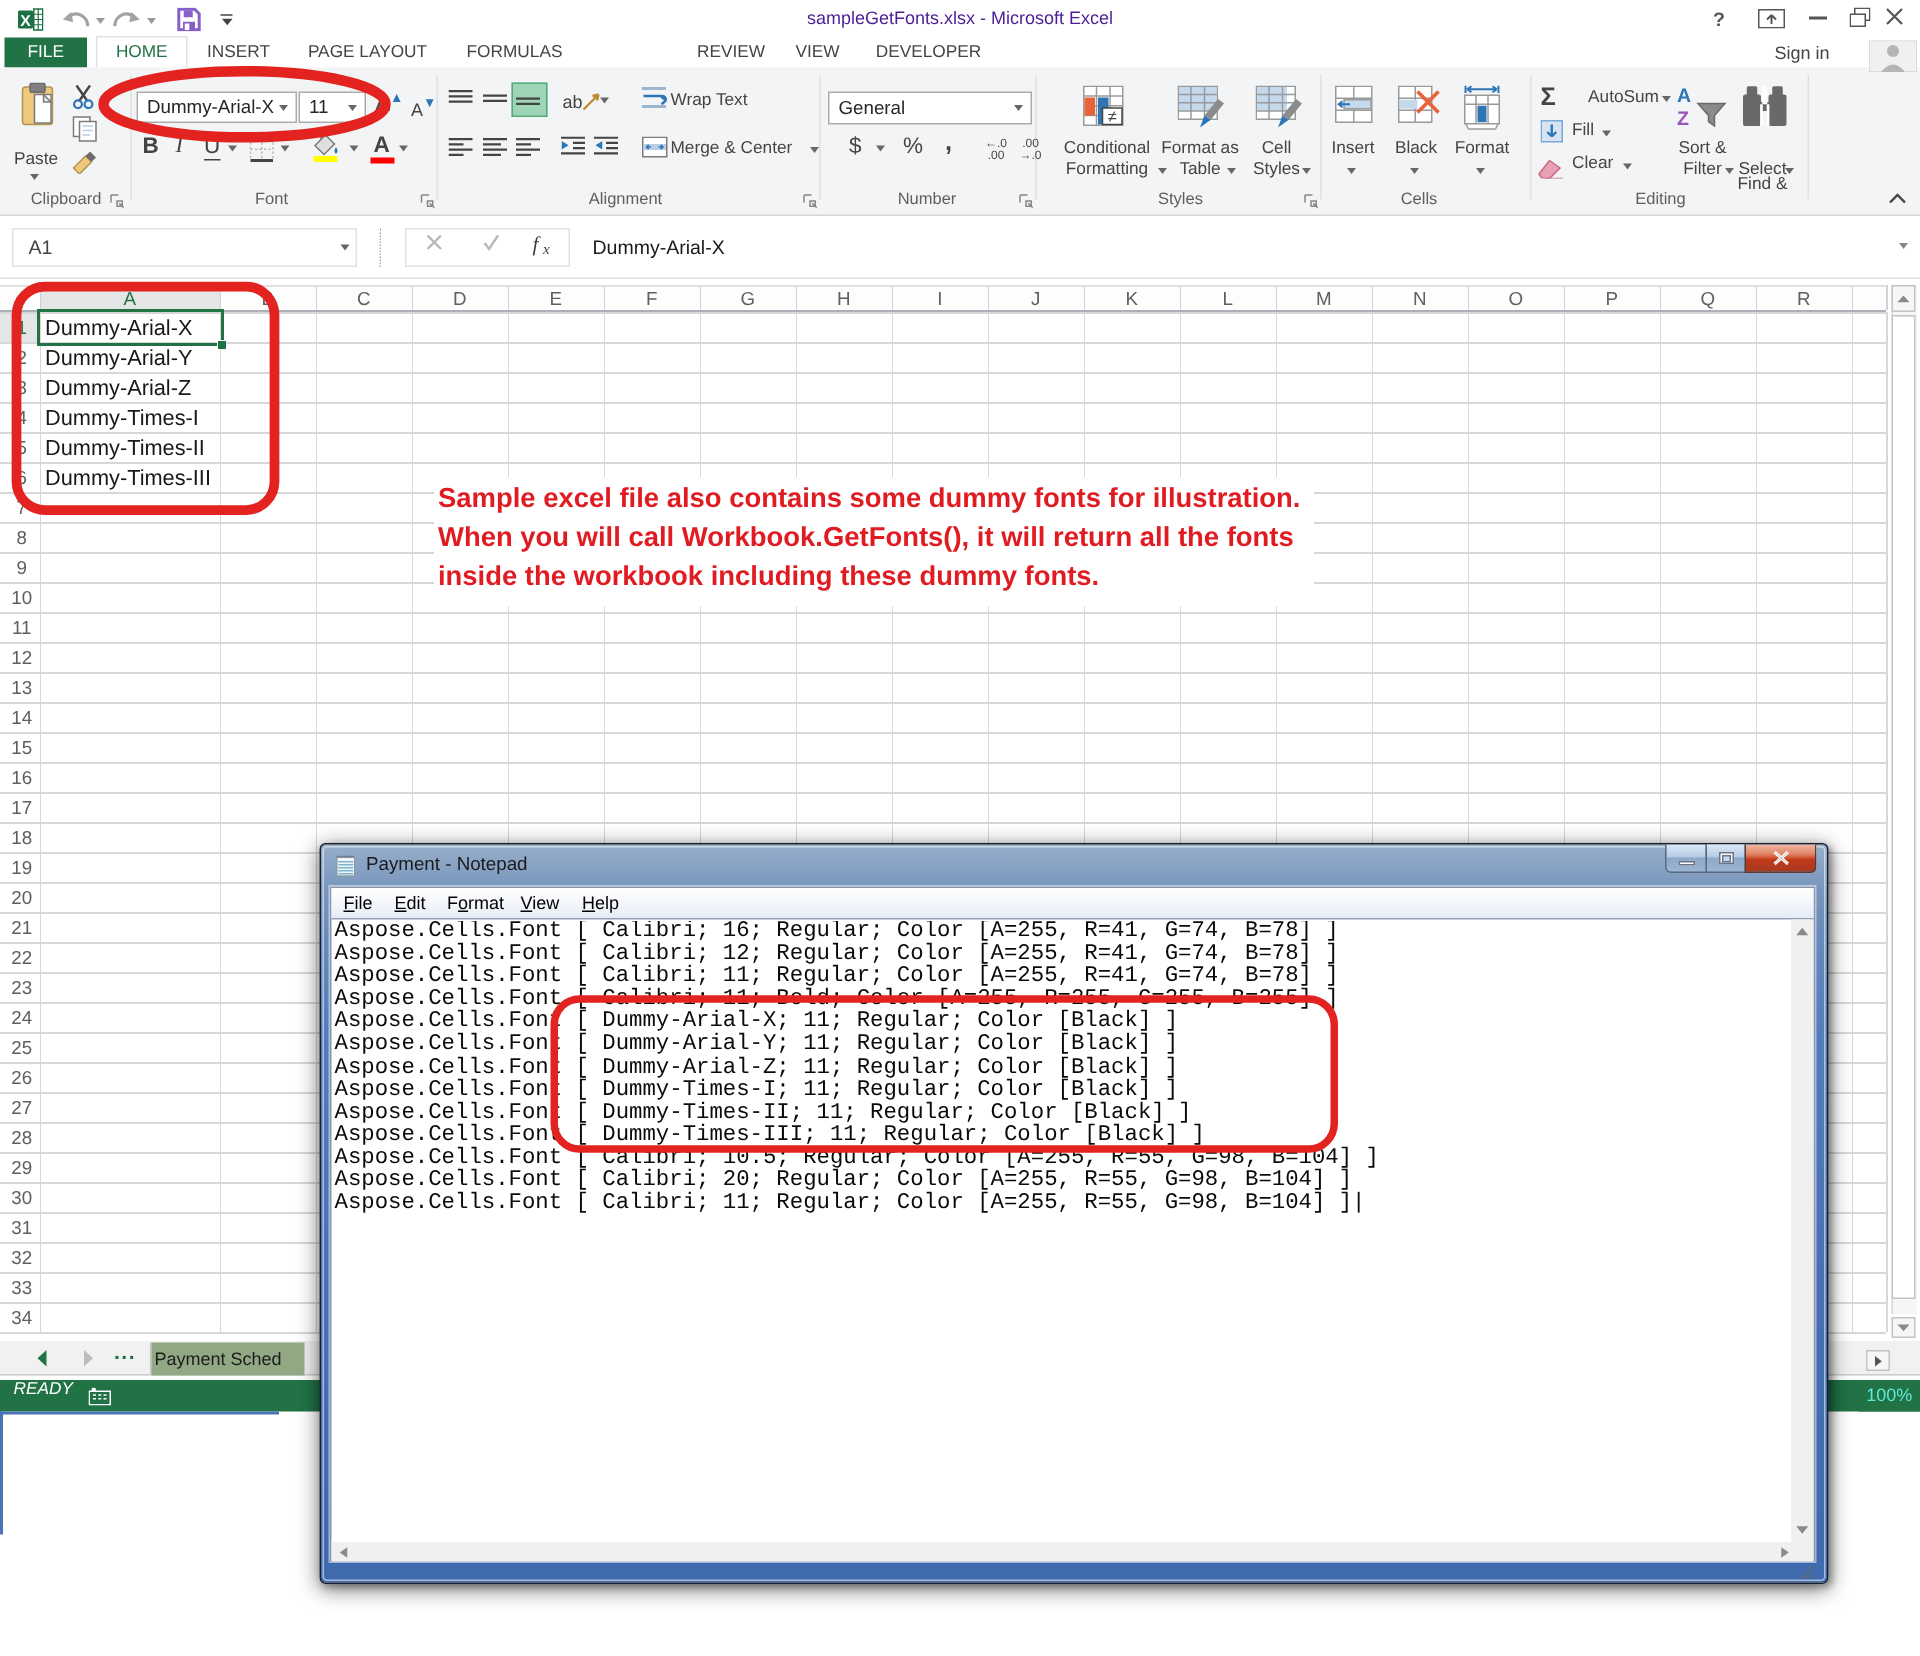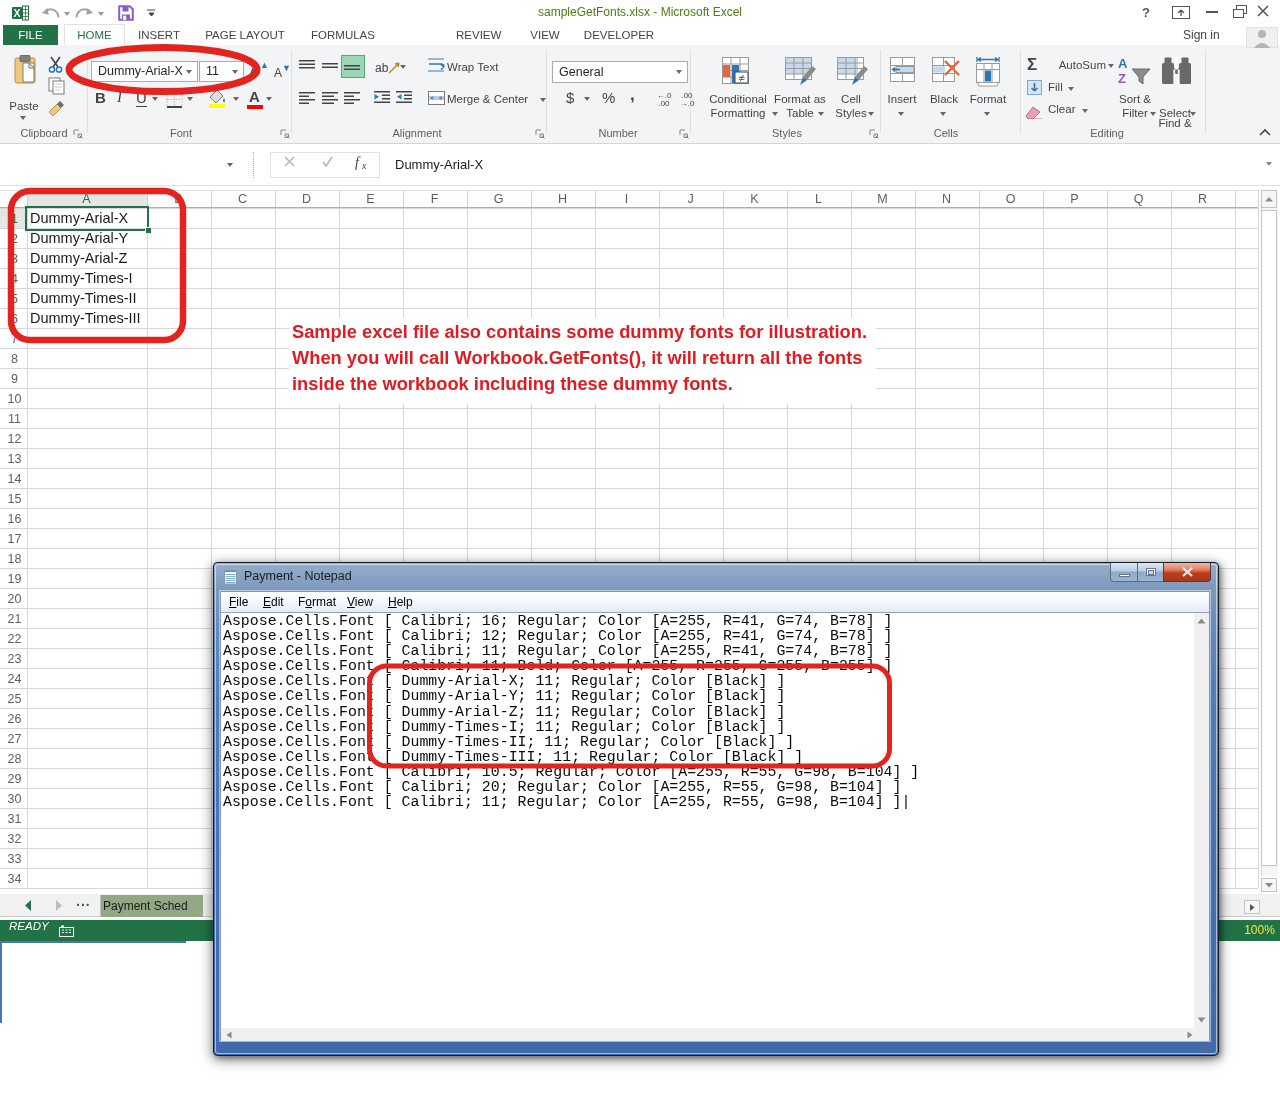--- a/index.html
+++ b/index.html
@@ -1,34 +1,34 @@
 <!DOCTYPE html>
 <html><head><meta charset="utf-8"><style>
 html,body{margin:0;padding:0;background:#fff;}
 body{width:1280px;height:1104px;position:relative;overflow:hidden;font-family:"Liberation Sans",sans-serif;}
 .abs{position:absolute;}
 #titlebar{left:0;top:0;width:1280px;height:25px;background:#fff;}
-#title{left:0;top:5px;width:1280px;text-align:center;font-size:12px;color:#4d7c0f;}
+#title{left:0;top:5px;width:1280px;text-align:center;font-size:12px;color:#4c1d95;}
 #tabsrow{left:0;top:25px;width:1280px;height:20px;background:#fff;}
 .tab{top:0;height:20px;line-height:20px;font-size:11.5px;color:#444;}
 #filetab{left:3px;top:0;width:55px;height:20px;background:#217346;color:#fff;text-align:center;line-height:20px;font-size:11.5px;}
 #hometab{left:64px;top:-1px;width:61px;height:21px;background:#fff;border:1px solid #e2e2e2;border-bottom:none;color:#217346;text-align:center;line-height:21px;font-size:11.5px;box-sizing:border-box;}
 #ribbon{left:0;top:45px;width:1280px;height:98px;background:#f3f4f5;border-bottom:1px solid #d4d5d7;box-sizing:content-box;}
 .gsep{position:absolute;top:5px;width:1px;height:83px;background:#dfe0e2;}
 .glabel{position:absolute;top:82px;font-size:11px;color:#5e5e5e;text-align:center;}
 .rbtn-lbl{position:absolute;font-size:11.5px;color:#444;text-align:center;}
 .cbox{position:absolute;background:#fff;border:1px solid #ababab;box-sizing:border-box;font-size:12.5px;color:#262626;}
 .darr{position:absolute;width:0;height:0;border-left:3.5px solid transparent;border-right:3.5px solid transparent;border-top:4px solid #666;}
 #fxbar{left:0;top:144px;width:1280px;height:42px;background:#fff;border-bottom:1px solid #e1e1e1;box-sizing:border-box;}
 #namebox{left:8px;top:8px;width:230px;height:26px;background:#fff;border:1px solid #e1e1e1;font-size:13px;color:#444;line-height:24px;padding-left:10px;box-sizing:border-box;}
 #fxbox{left:270px;top:8px;width:110px;height:26px;background:#fff;border:1px solid #e1e1e1;box-sizing:border-box;}
 #ftext{left:395px;top:13px;font-size:13px;color:#1a1a1a;}
 #tabbar{left:0;top:894px;width:1280px;height:23px;background:#f1f1f1;border-bottom:1px solid #cacdc8;box-sizing:border-box;}
 #statusbar{left:0;top:920px;width:1280px;height:21px;background:#217346;color:#fff;}
-#zoombox{right:0;top:920px;width:41px;height:21px;background:#217346;color:#fde047;font-size:12px;line-height:21px;text-align:center;}
+#zoombox{right:0;top:920px;width:41px;height:21px;background:#217346;color:#5eead4;font-size:12px;line-height:21px;text-align:center;}
 .np-line{white-space:pre;}
 </style></head>
 <body>
 <div class="abs" id="titlebar"></div>
 <svg class="abs" style="left:12px;top:5px" width="17" height="16">
 <rect x="0" y="2" width="10" height="12" rx="1" fill="#1e7145"></rect>
 <text x="5" y="12" font-size="10.5" font-weight="bold" fill="#fff" text-anchor="middle">X</text>
 <rect x="10.5" y="1" width="6" height="14" fill="#fff" stroke="#1e7145"></rect>
 <path d="M10.5 4.5 h6 M10.5 8 h6 M10.5 11.5 h6 M13.5 1 v14" stroke="#1e7145" stroke-width="0.8"></path>
   </svg>
@@ -70,21 +70,21 @@
 <path d="M8 21 q8 -10 16 0 z" fill="#b5b5b5"></path>
   </svg>
 <div class="abs" id="title">sampleGetFonts.xlsx - Microsoft Excel</div>
 <div class="abs" id="tabsrow">
   <div class="abs" id="filetab">FILE</div>
   <div class="abs" id="hometab">HOME</div>
   <div class="abs tab" style="left:133px;width:52px;text-align:center;">INSERT</div>
   <div class="abs tab" style="left:192px;width:106px;text-align:center;">PAGE LAYOUT</div>
   <div class="abs tab" style="left:308px;width:70px;text-align:center;">FORMULAS</div>
   <div class="abs tab" style="left:374px;width:48px;text-align:left;margin-top:40px;">DATA</div>
-  <div class="abs tab" style="left:456px;width:54px;text-align:left;">REVIEW</div>
+  <div class="abs tab" style="left:456px;width:54px;text-align:right;">REVIEW</div>
   <div class="abs tab" style="left:522px;width:46px;text-align:center;">VIEW</div>
   <div class="abs tab" style="left:580px;width:78px;text-align:center;">DEVELOPER</div>
   <div class="abs tab" style="left:1183px;width:50px;text-align:left;font-size:12px;">Sign in</div>
 </div>
 <div class="abs" id="ribbon">
     <div class="gsep" style="left:87px"></div>
     <div class="gsep" style="left:291px"></div>
     <div class="gsep" style="left:546px"></div>
     <div class="gsep" style="left:690px"></div>
     <div class="gsep" style="left:880px"></div>
@@ -333,20 +333,21 @@
 <rect x="17.8" y="14.5" width="1.8" height="14.5" fill="#fff"></rect>
     </svg>
     <div class="rbtn-lbl" style="left:1145px;top:48px;width:60px;margin-top:24px;">Find &amp;</div>
     <div class="rbtn-lbl" style="left:1145px;top:62px;width:60px;">Select</div>
     <div class="darr" style="left:1190px;top:67px;"></div>
     <svg class="abs" style="left:1258px;top:82px" width="14" height="10">
       <path d="M2 8 L7 3 L12 8" stroke="#444" stroke-width="1.6" fill="none"></path>
     </svg>
   </div>
 <div class="abs" id="fxbar">
+  <div class="abs" id="namebox">A1</div>
   <div class="abs darr" style="left:227px;top:19px;"></div>
   <div class="abs" id="fxbox"></div>
   <div class="abs" id="ftext">Dummy-Arial-X</div>
     <div class="abs" style="left:253px;top:8px;width:2px;height:26px;border-left:1px dotted #b0b0b0;"></div>
     <svg class="abs" style="left:283px;top:9px" width="90" height="18">
 <path d="M2 4 l9 9 M11 4 l-9 9" stroke="#b8b8b8" stroke-width="1.6"></path>
 <path d="M40 9 l3 4 6 -9" stroke="#b8b8b8" stroke-width="1.6" fill="none"></path>
 <text x="72" y="14" font-size="14" font-style="italic" font-family="Liberation Serif" fill="#3d3d3d">f</text>
 <text x="79" y="16" font-size="10" font-style="italic" font-family="Liberation Serif" fill="#3d3d3d">x</text>
     </svg>

